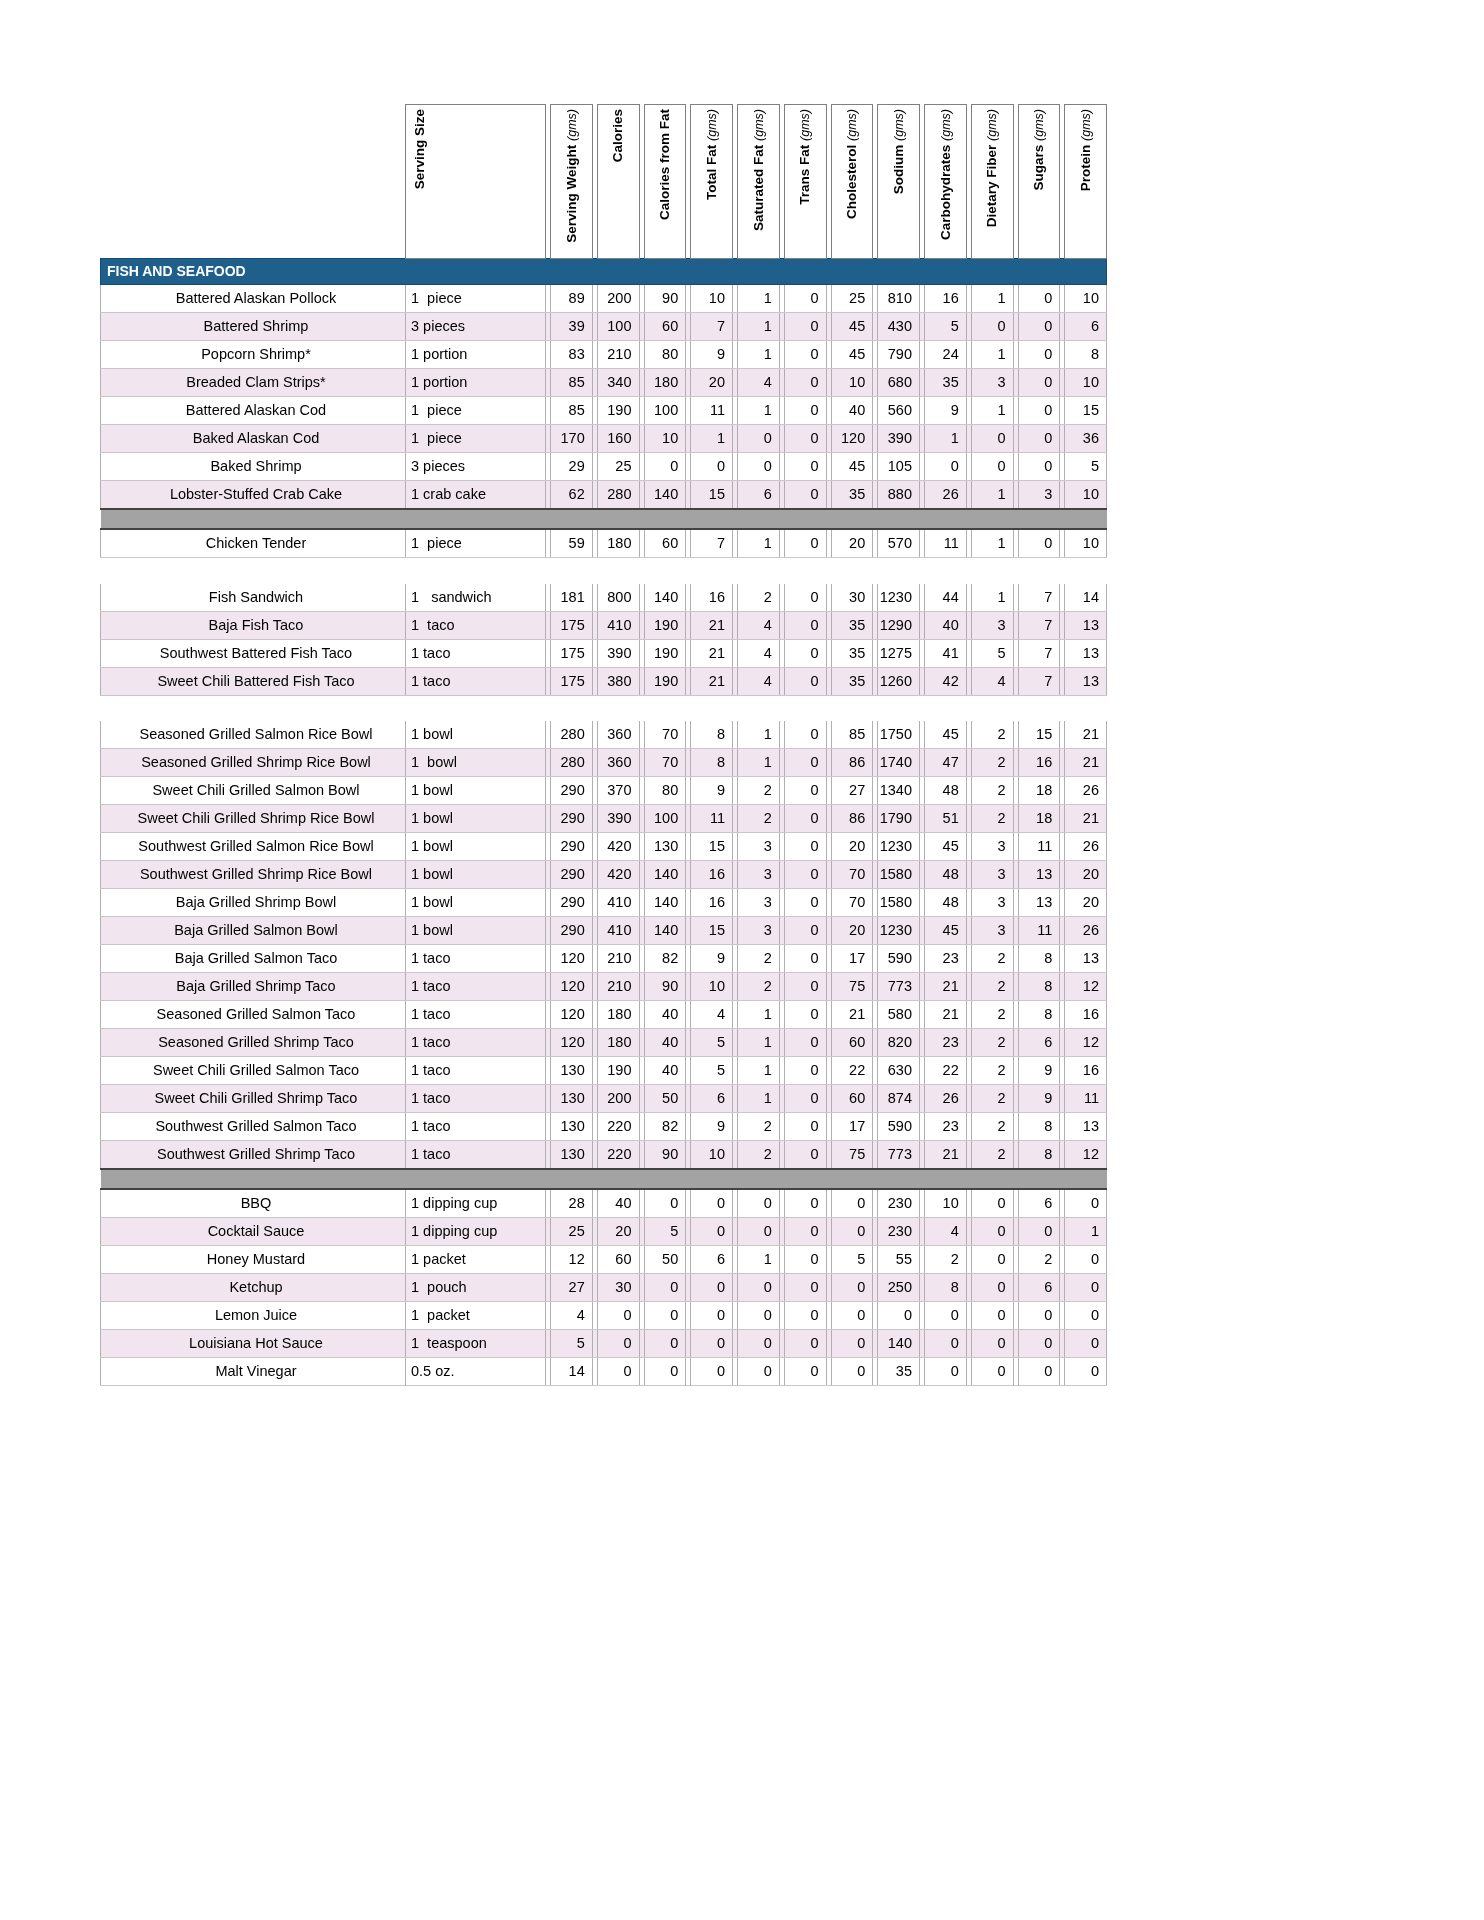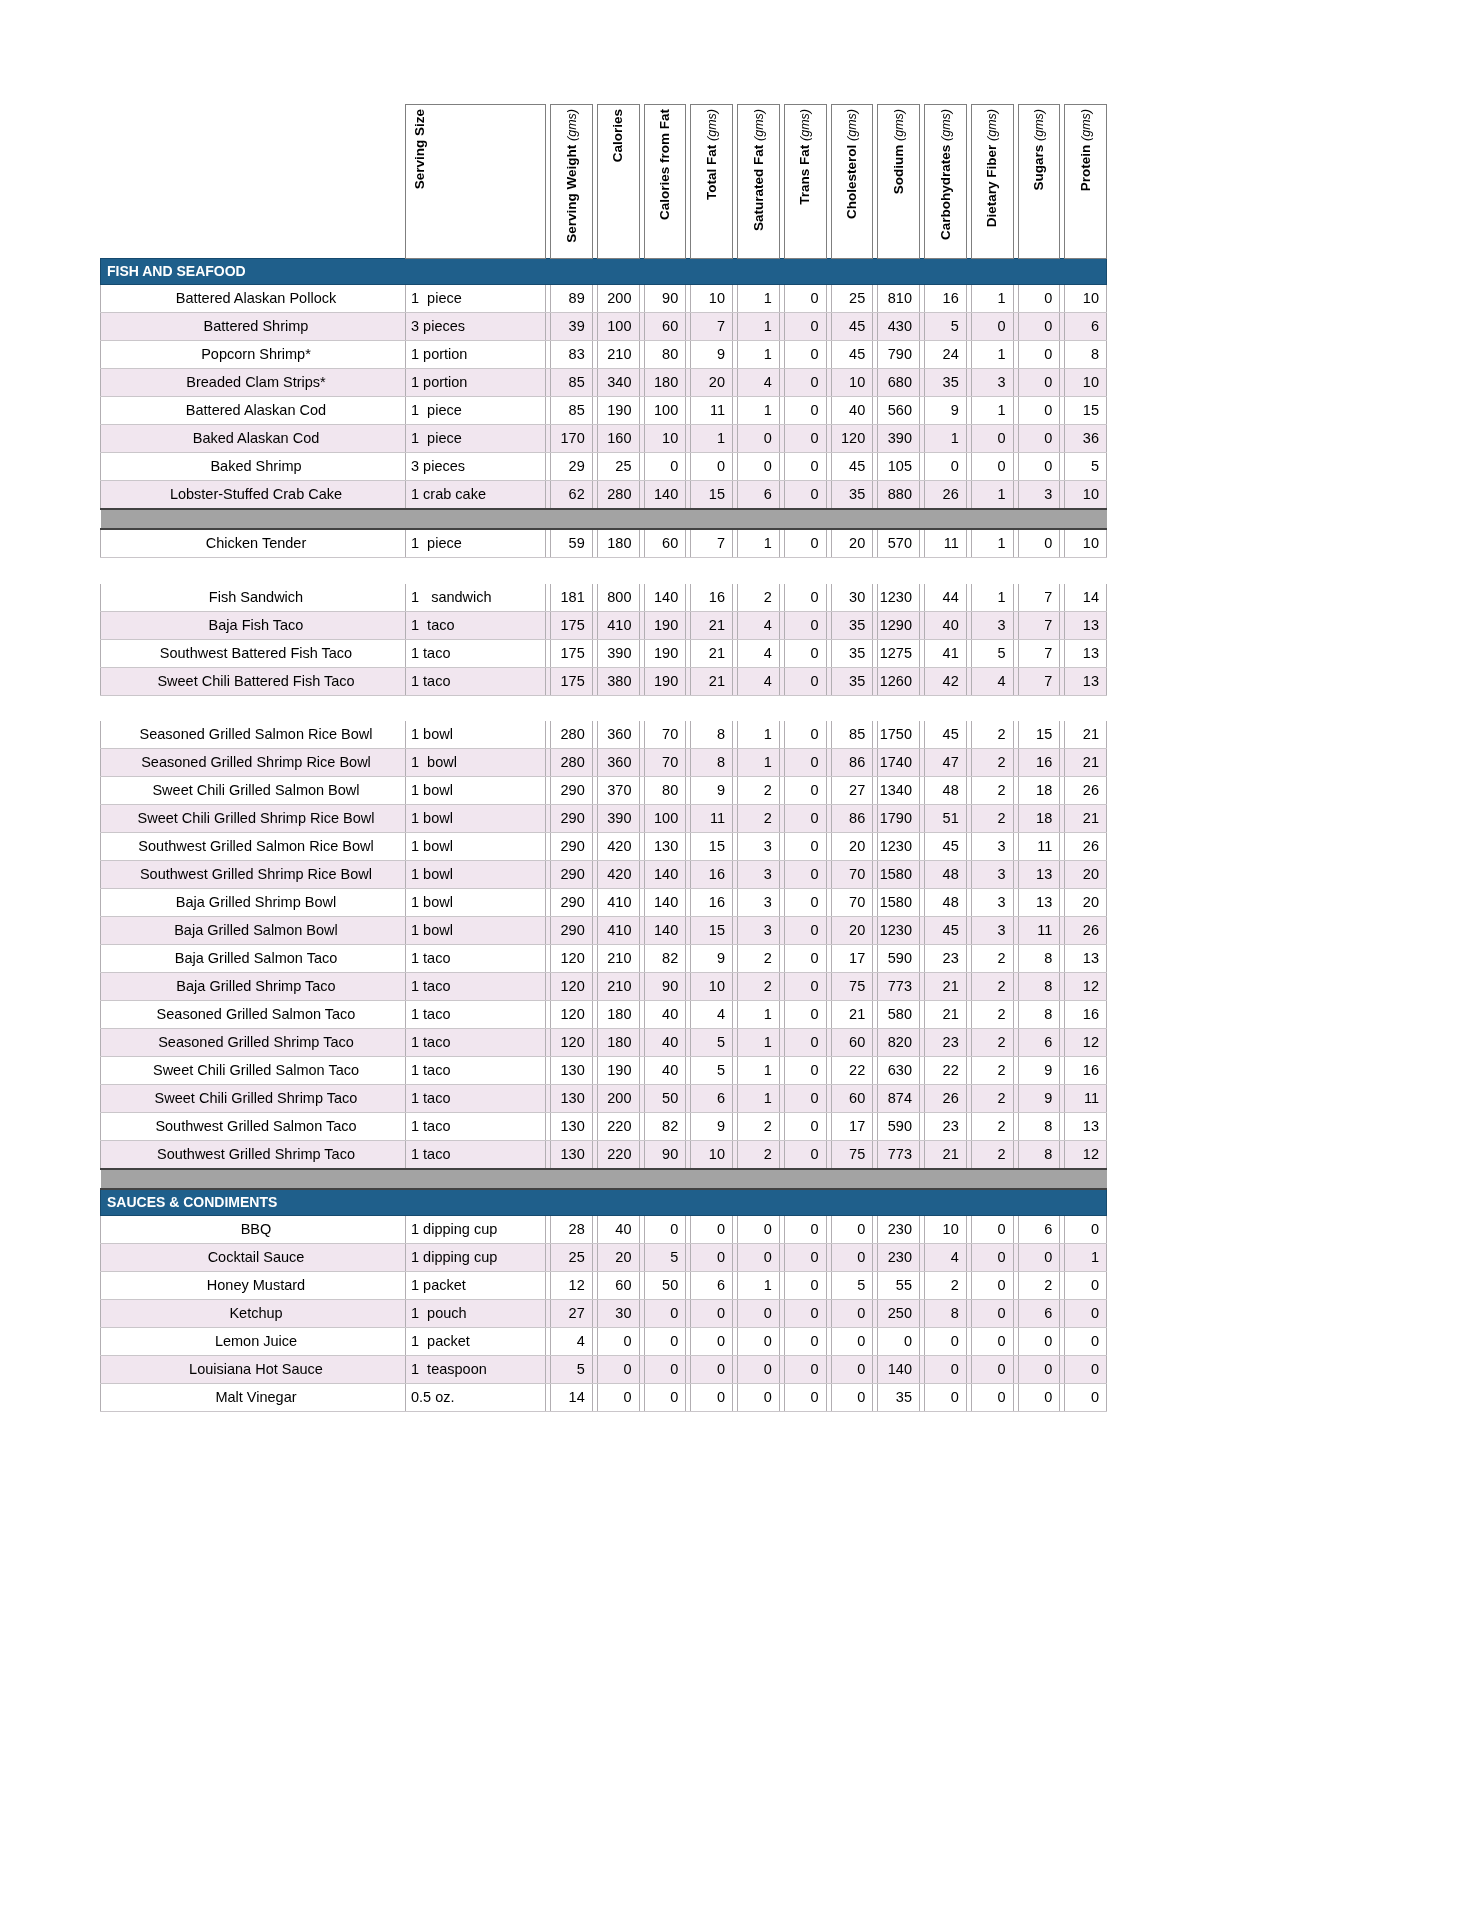--- a/index.html
+++ b/index.html
@@ -1004,23 +1004,20 @@
           <td class="gapc"></td>
           <td class="val">2</td>
           <td class="gapc"></td>
           <td class="val">8</td>
           <td class="gapc"></td>
           <td class="val">12</td>
         </tr>
         <tr class="sep-gray">
           <td colspan="26"></td>
         </tr>
-        <tr class="sechead">
-          <td colspan="26">SAUCES &amp; CONDIMENTS</td>
-        </tr>
         <tr class="item">
           <td class="name">BBQ</td>
           <td class="serv">1 dipping cup</td>
           <td class="gapc"></td>
           <td class="val">28</td>
           <td class="gapc"></td>
           <td class="val">40</td>
           <td class="gapc"></td>
           <td class="val">0</td>
           <td class="gapc"></td>

